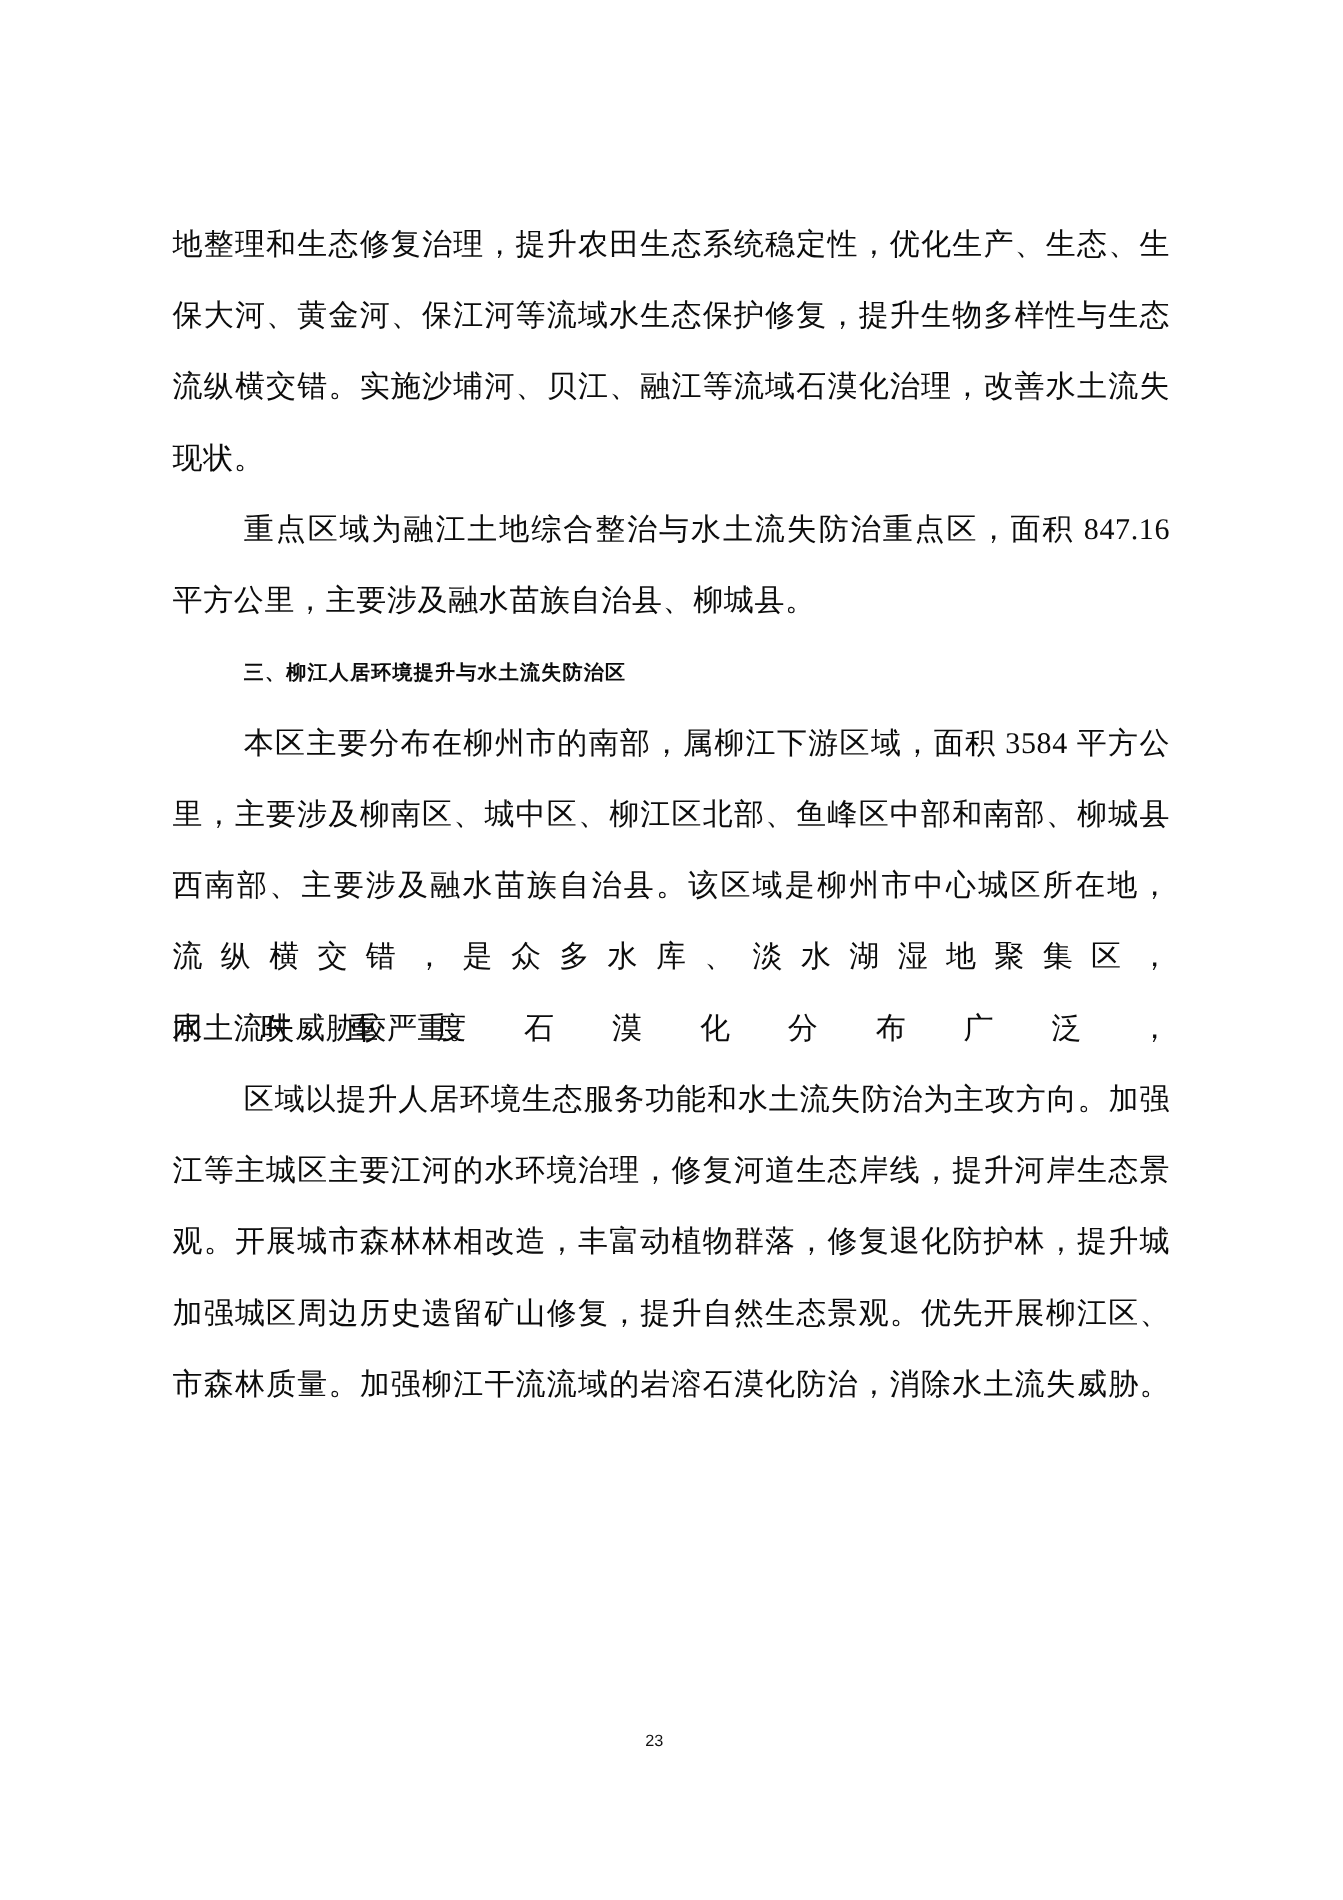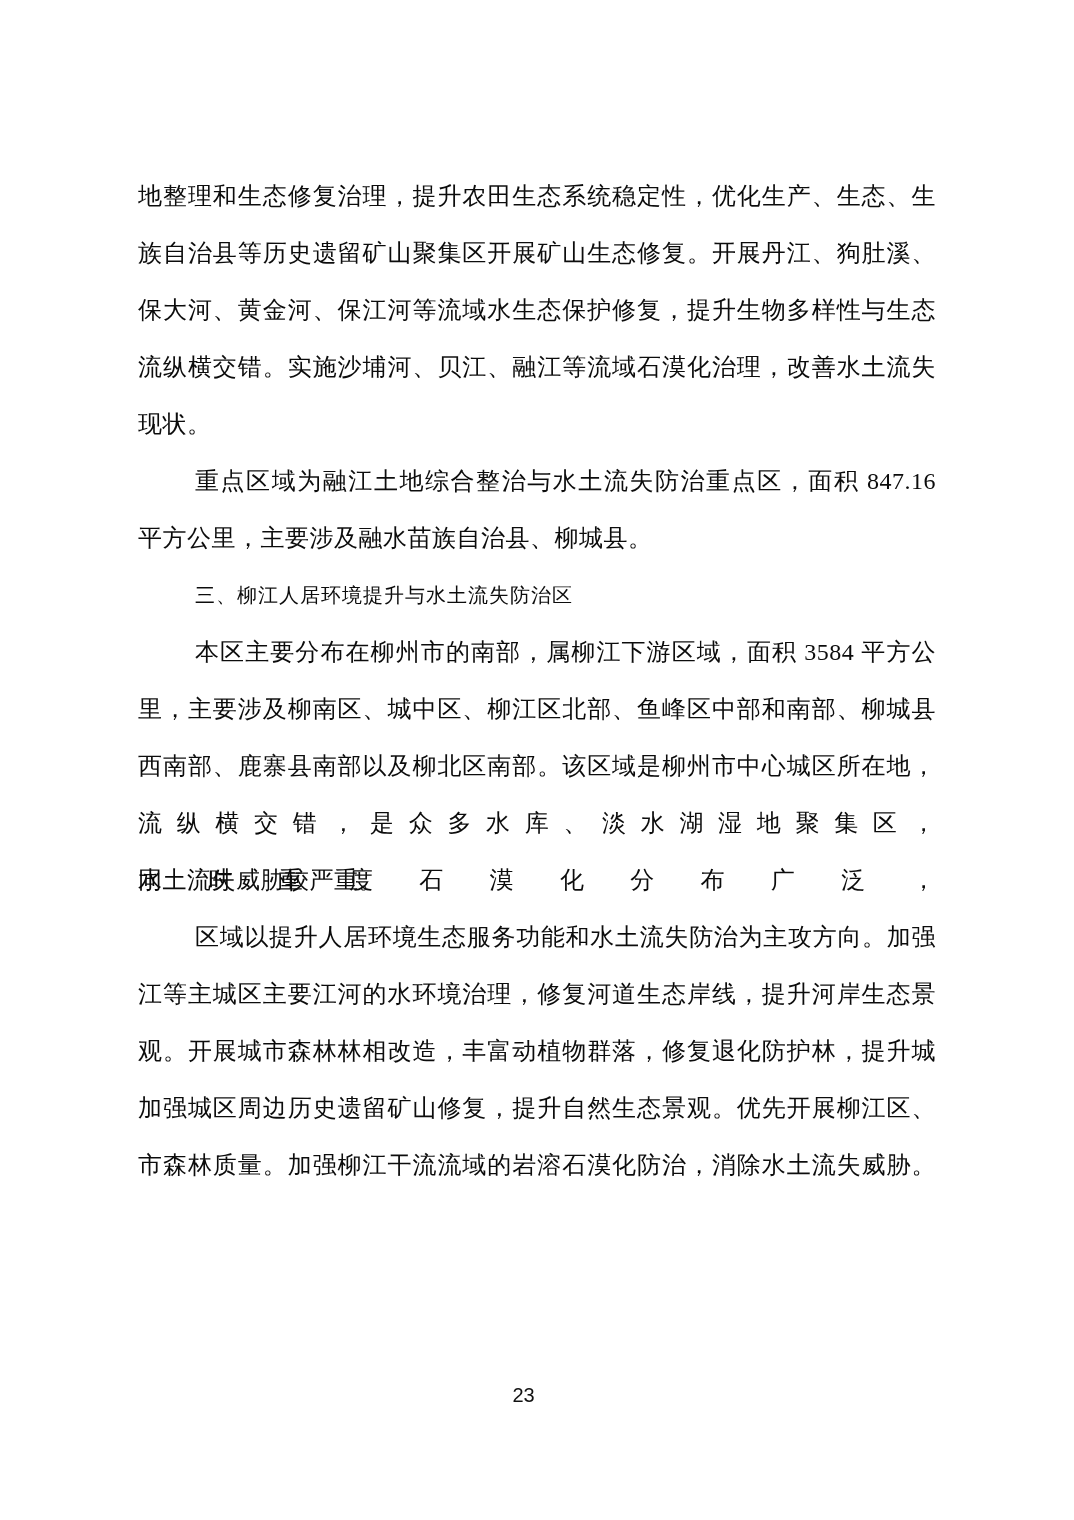--- a/index.html
+++ b/index.html
@@ -31,60 +31,59 @@
   .line.justify {
     white-space: normal;
     text-align: justify;
     text-align-last: justify;
     text-justify: inter-character;
   }
   .line.indent {
     text-indent: 57px;
   }
   .block.heading .line {
-    font-weight: normal;
-    font-size: 20px;
+    font-weight: bold;
+    font-size: 16px;
     letter-spacing: 1px;
   }
   .page-footer {
     position: absolute;
     left: 0;
     top: 1384px;
     width: 100%;
     text-align: center;
   }
   .page-number {
     font-family: "Liberation Sans", "DejaVu Sans", sans-serif;
-    font-size: 20px;
+    font-size: 13px;
     color: #111111;
   }
 </style>
 </head>
 <body>
 
 <div class="page">
   <main class="body-text" id="doc-body">
       <div class="block paragraph">
         <div class="line justify">地整理和生态修复治理，提升农田生态系统稳定性，优化生产、生态、生</div>
-        <div class="line justify">族自治县等历史遗留矿山聚集区开展矿山生态修复。开展丹江、狗肚溪、</div>
         <div class="line justify">保大河、黄金河、保江河等流域水生态保护修复，提升生物多样性与生态</div>
         <div class="line justify">流纵横交错。实施沙埔河、贝江、融江等流域石漠化治理，改善水土流失</div>
         <div class="line">现状。</div>
       </div>
       <div class="block paragraph">
         <div class="line justify indent">重点区域为融江土地综合整治与水土流失防治重点区，面积 847.16</div>
         <div class="line">平方公里，主要涉及融水苗族自治县、柳城县。</div>
       </div>
       <div class="block heading">
         <div class="line indent">三、柳江人居环境提升与水土流失防治区</div>
       </div>
       <div class="block paragraph">
         <div class="line justify indent">本区主要分布在柳州市的南部，属柳江下游区域，面积 3584 平方公</div>
         <div class="line justify">里，主要涉及柳南区、城中区、柳江区北部、鱼峰区中部和南部、柳城县</div>
-        <div class="line justify">西南部、鹿寨县南部以及柳北区南部。该区域是柳州市中心城区所在地，</div>
+        <div class="line justify">西南部、主要涉及融水苗族自治县。该区域是柳州市中心城区所在地，</div>
         <div class="line justify">流纵横交错，是众多水库、淡水湖湿地聚集区，同时重度石漠化分布广泛，</div>
         <div class="line">水土流失威胁较严重。</div>
       </div>
       <div class="block paragraph">
         <div class="line justify indent">区域以提升人居环境生态服务功能和水土流失防治为主攻方向。加强</div>
         <div class="line justify">江等主城区主要江河的水环境治理，修复河道生态岸线，提升河岸生态景</div>
         <div class="line justify">观。开展城市森林林相改造，丰富动植物群落，修复退化防护林，提升城</div>
         <div class="line justify">加强城区周边历史遗留矿山修复，提升自然生态景观。优先开展柳江区、</div>
         <div class="line justify">市森林质量。加强柳江干流流域的岩溶石漠化防治，消除水土流失威胁。</div>
       </div>

